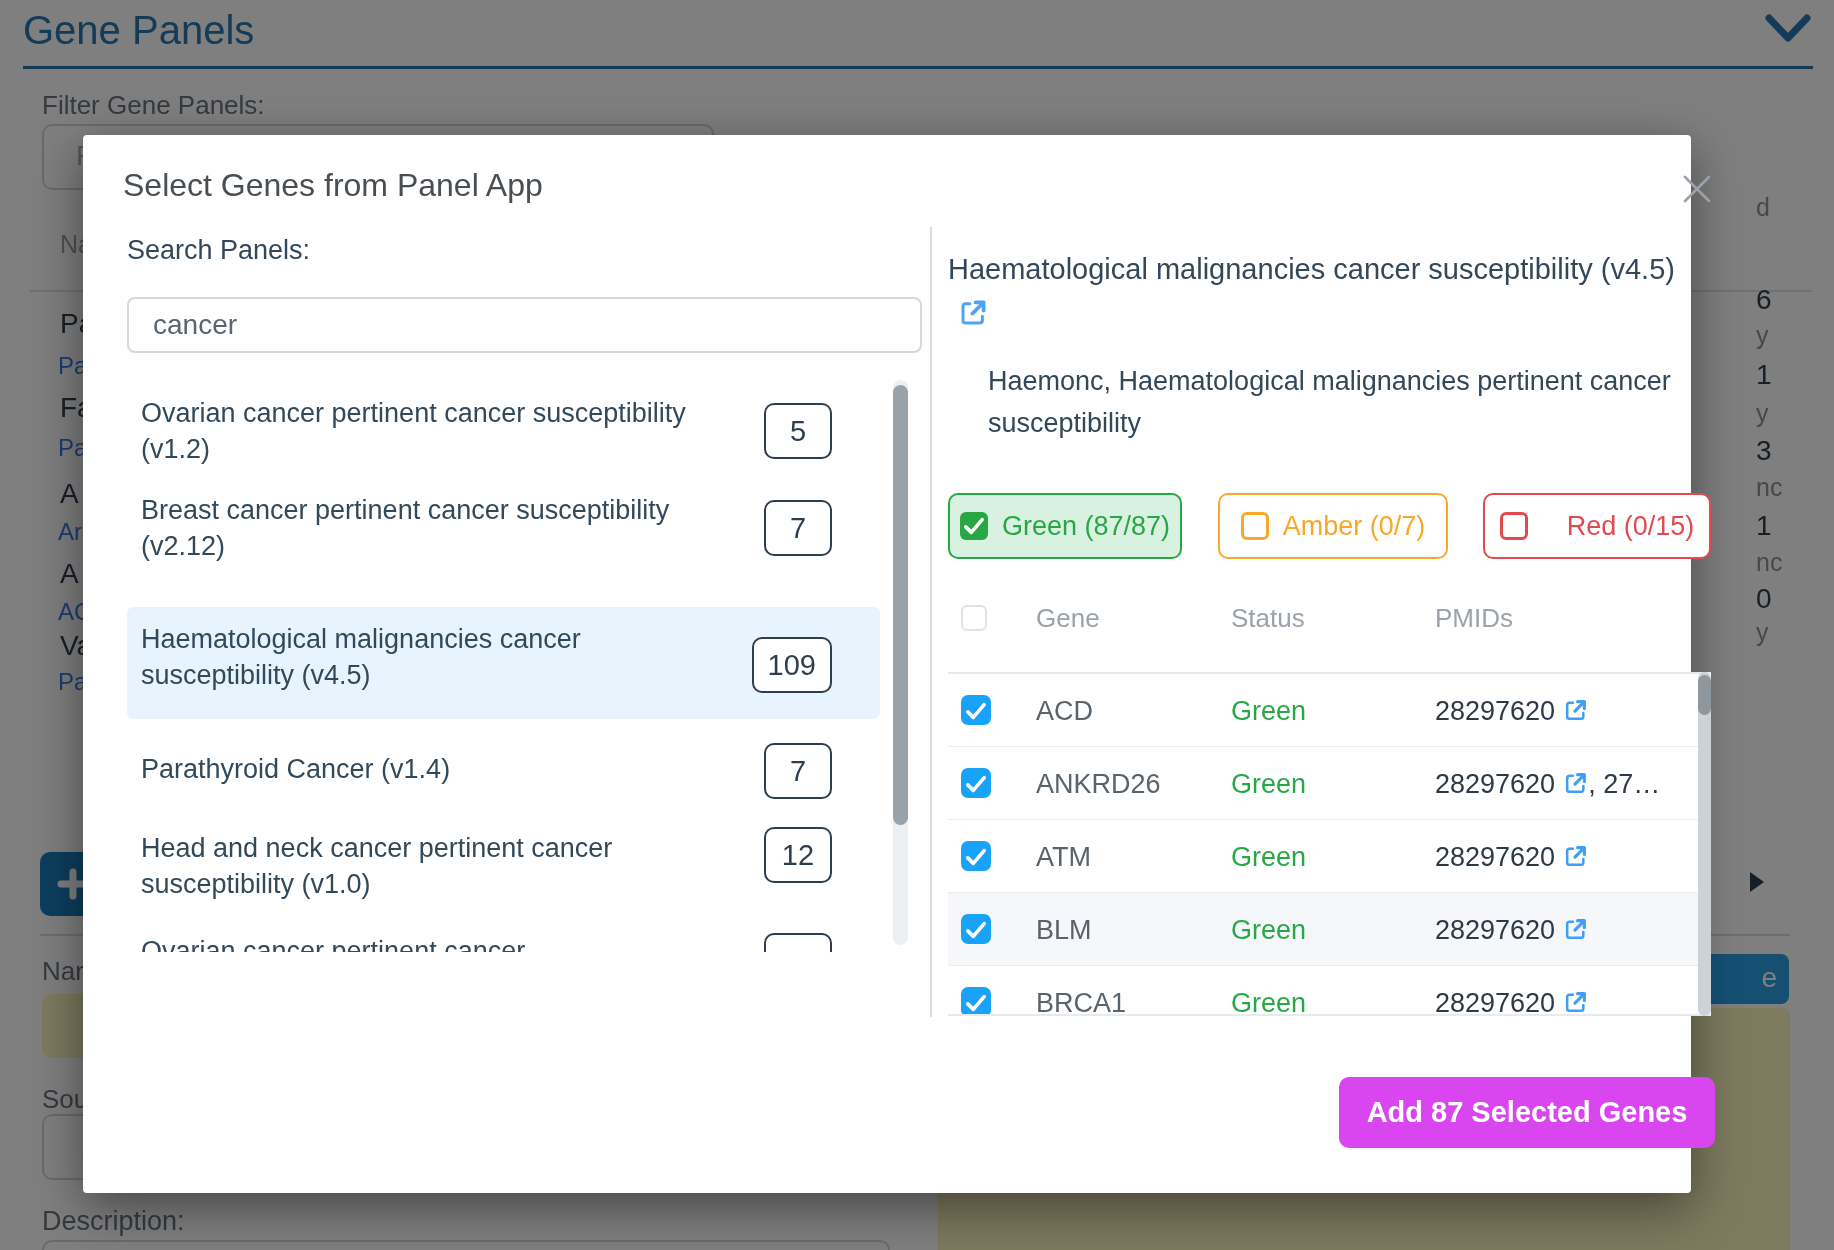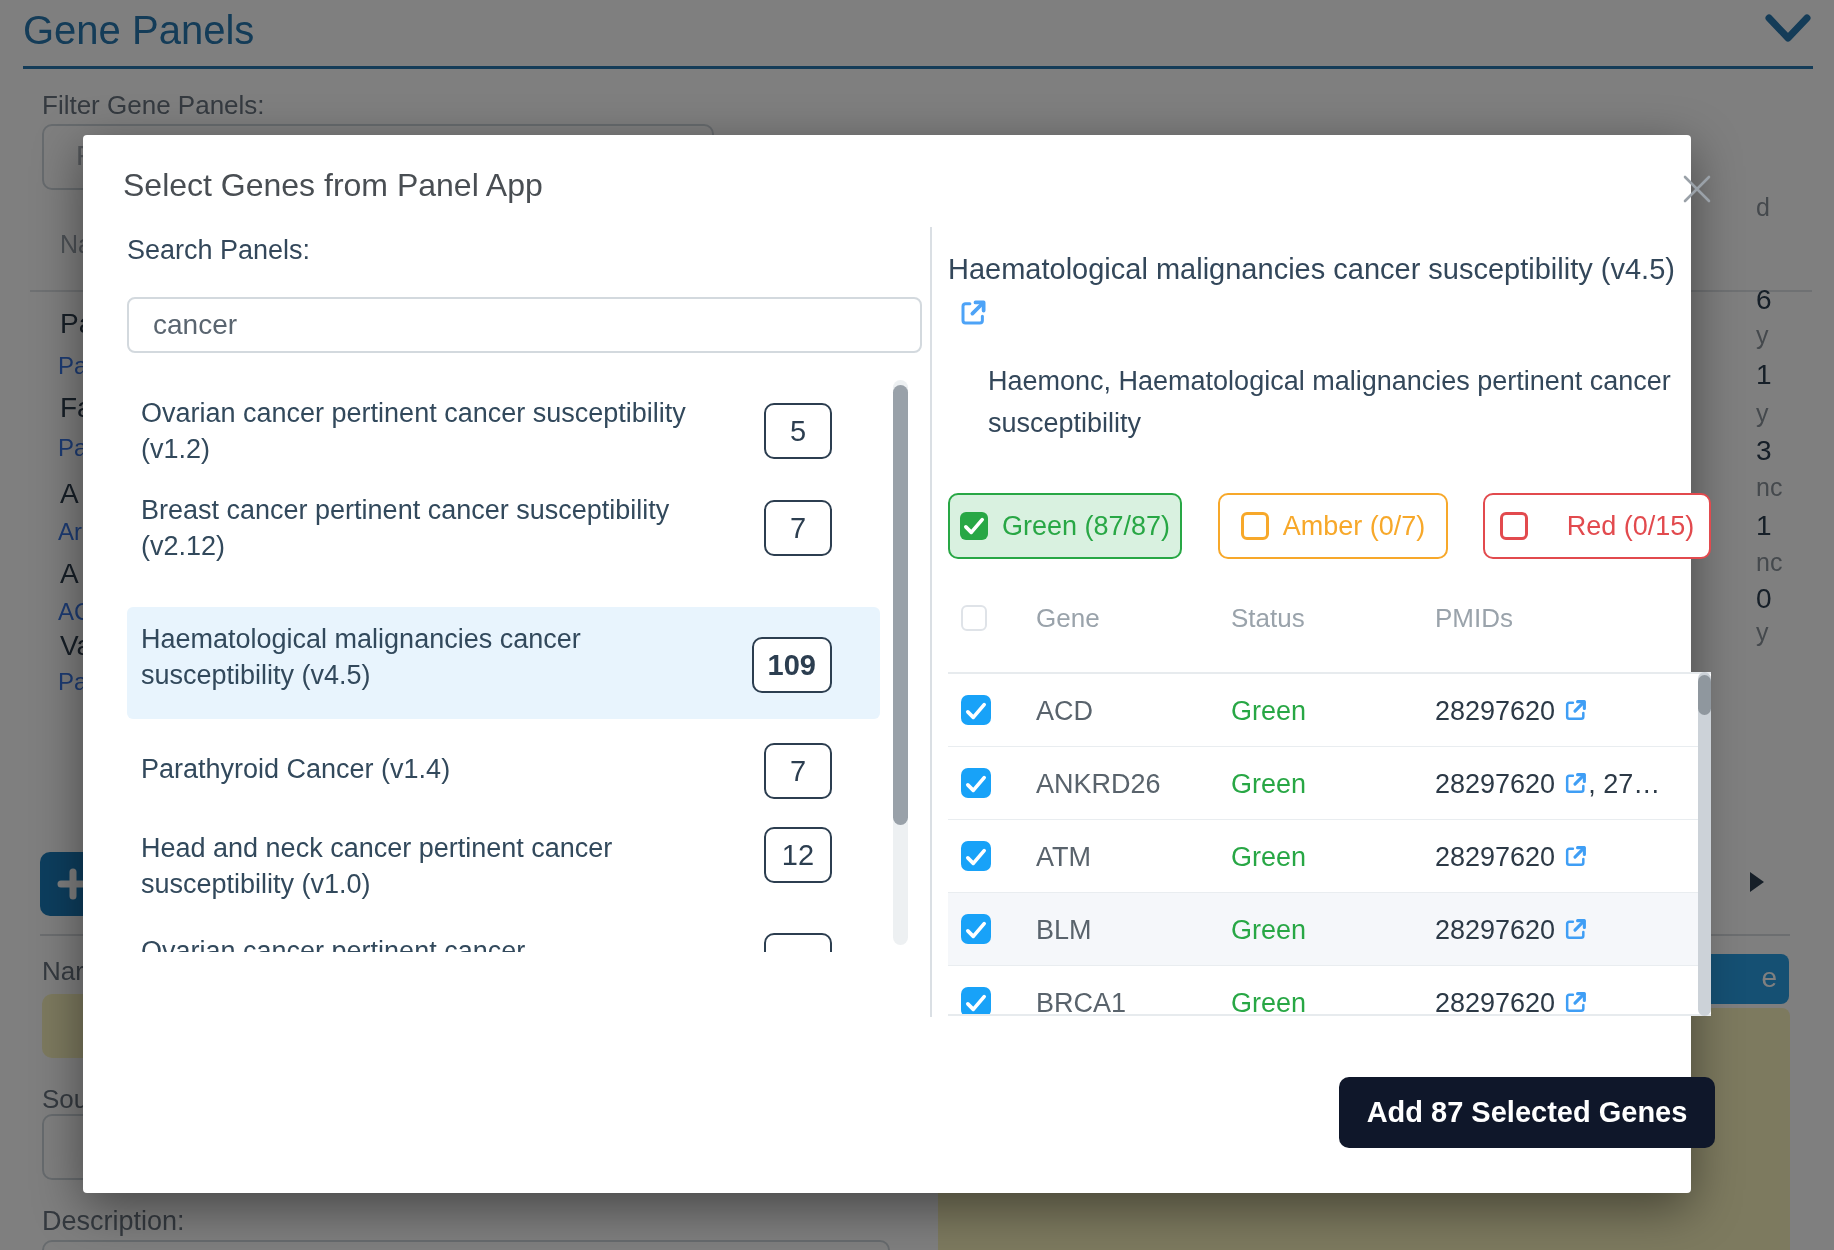--- a/index.html
+++ b/index.html
@@ -72,21 +72,21 @@
   .grow.stripe { background:#f5f7fa; }
   .grow .rcb { position:absolute; left:13px; top:21px; width:30px; height:30px; border-radius:7px; background:#18a2f8; }
   .grow .rcb svg { position:absolute; left:4px; top:6px; }
   .grow .gene { position:absolute; left:88px; top:22px; font-size:27px; color:#59636c; }
   .grow .status { position:absolute; left:283px; top:22px; font-size:27px; color:#28a745; }
   .grow .pmid { position:absolute; left:487px; top:22px; font-size:27px; color:#2c3946; white-space:nowrap; }
   .grow .pmid .ext { vertical-align:-3px; margin-left:8px; color:#3f9ef5; }
   .tscroll-track { left:750px; top:537px; width:13px; height:344px; background:#ccd2d8; border-radius:7px; }
   .tscroll-thumb { left:750px; top:540px; width:13px; height:40px; background:#8f979e; border-radius:7px; }
 
-  .add-btn { left:391px; top:942px; width:376px; height:71px; border-radius:10px; background:#0f172a; border:none;
+  .add-btn { left:391px; top:942px; width:376px; height:71px; border-radius:10px; background:#d946ef; border:none;
              color:#fff; font-family:"Liberation Sans",sans-serif; font-size:29px; font-weight:600; cursor:pointer; }
 </style>
 </head>
 <body>
 
 <div class="page">
 
   <div class="abs bg-title">Gene Panels</div>
   <div class="abs bg-chevron">
     <svg width="48" height="34" viewBox="0 0 48 34">
@@ -163,21 +163,21 @@
       <div class="pitem" style="top:20px;">
         <span class="nm">Ovarian cancer pertinent cancer susceptibility (v1.2)</span>
         <span class="badge" style="top:8px;">5</span>
       </div>
       <div class="pitem" style="top:117px;">
         <span class="nm">Breast cancer pertinent cancer susceptibility (v2.12)</span>
         <span class="badge" style="top:8px;">7</span>
       </div>
       <div class="pitem sel" style="top:232px; height:112px; padding-top:14px;">
         <span class="nm">Haematological malignancies cancer susceptibility (v4.5)</span>
-        <span class="badge" style="top:30px;font-weight:bold;">109</span>
+        <span class="badge" style="top:30px;">109</span>
       </div>
       <div class="pitem" style="top:360px; padding-top:16px;">
         <span class="nm">Parathyroid Cancer (v1.4)</span>
         <span class="badge" style="top:8px;">7</span>
       </div>
       <div class="pitem" style="top:440px; padding-top:15px;">
         <span class="nm">Head and neck cancer pertinent cancer susceptibility (v1.0)</span>
         <span class="badge" style="top:12px;">12</span>
       </div>
       <div class="pitem" style="top:550px; padding-top:8px;">

